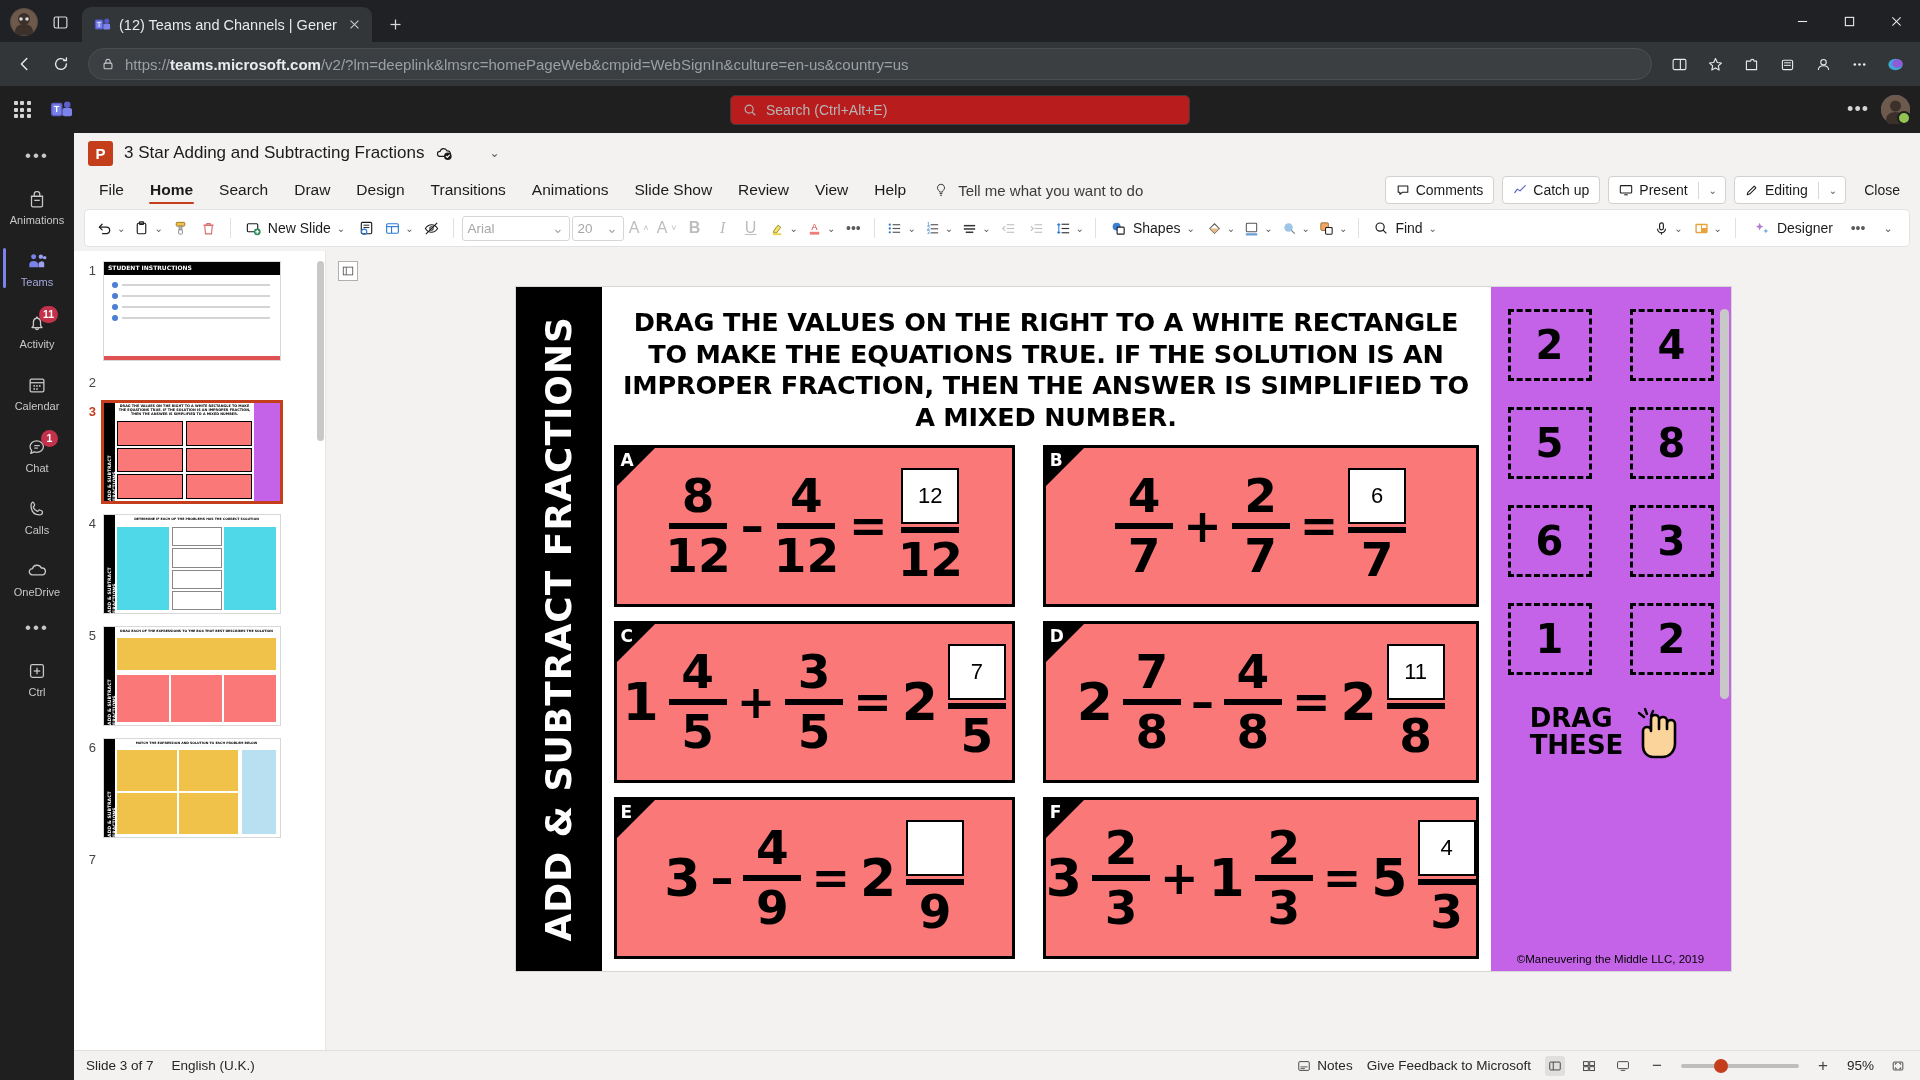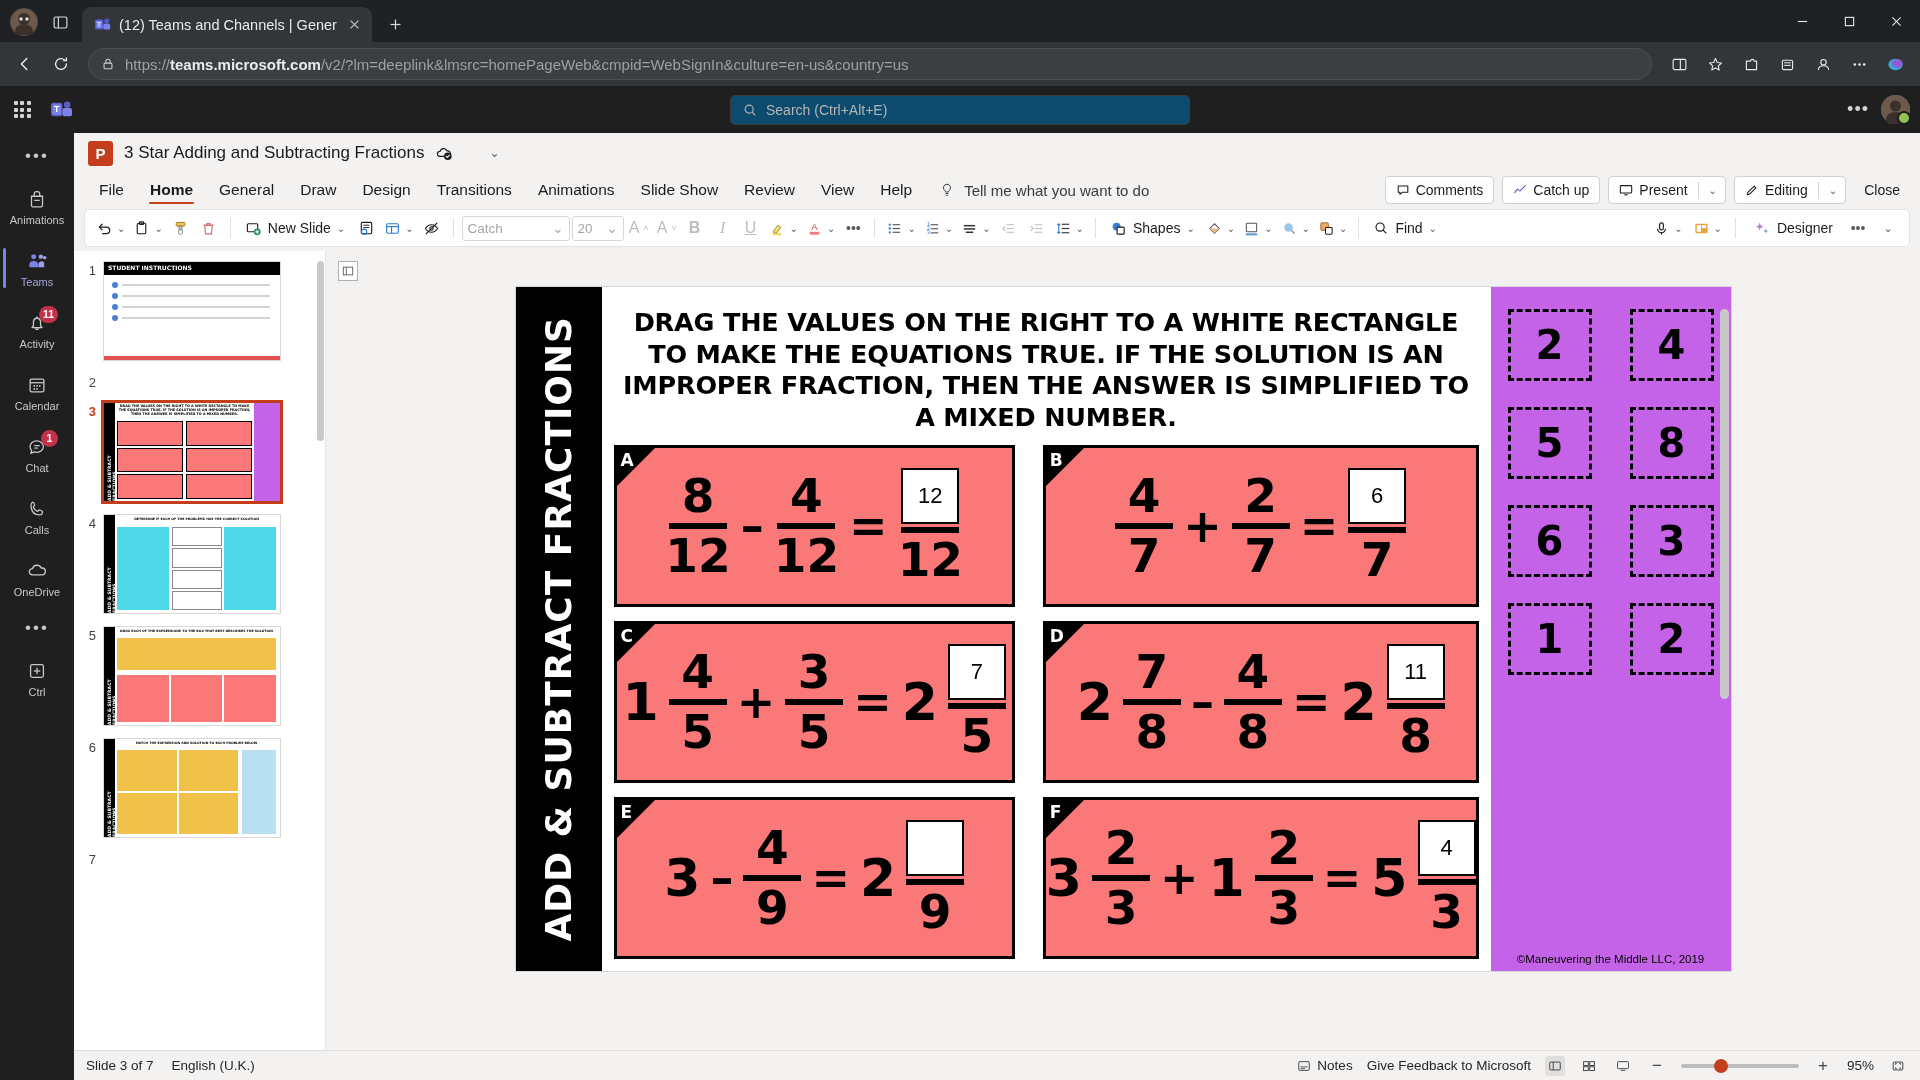--- a/index.html
+++ b/index.html
@@ -51,21 +51,21 @@
   
   .teams-header {
     height: 47px; background: #1f1f1f; display: flex; align-items: center; flex: none; position: relative;
   }
   .waffle { width: 44px; display:flex;align-items:center;justify-content:center; }
   .waffle-grid { display:grid; grid-template-columns: repeat(3,4px); grid-template-rows: repeat(3,4px); gap:2.5px; }
   .waffle-grid i { background:#d4d4d4; border-radius:1px; display:block; width:4px; height:4px;}
   .teams-logo { width: 34px; display:flex;align-items:center;justify-content:center; }
   .teams-search {
     position:absolute; left: 50%; transform: translateX(-50%);
-    width: 460px; height: 30px; background:#0c4a6e; border-radius: 5px;
+    width: 460px; height: 30px; background:#b91c1c; border-radius: 5px;
     display:flex; align-items:center; gap:9px; padding: 0 12px; color:#b5b5b5; font-size: 14px;
     border: 1px solid #3d3d3d;
   }
   .teams-right { position:absolute; right: 10px; display:flex; align-items:center; gap:12px;}
   .teams-avatar { width:29px;height:29px;border-radius:50%;background:#6264a7;color:#fff;font-size:12px;display:flex;align-items:center;justify-content:center;position:relative;}
   .teams-avatar:after{content:"";position:absolute;right:-1px;bottom:-1px;width:10px;height:10px;border-radius:50%;background:#92c353;border:2px solid #1f1f1f;}
 
   .teams-body { flex: 1; display: flex; min-height: 0; }
   .rail {
     width: 74px; background: #1f1f1f; display: flex; flex-direction: column;
@@ -501,21 +501,21 @@
               <circle cx="12.5" cy="12" r="4" fill="#1b1b1b"></circle>
               <path d="M10.8 12l1.2 1.2 2.2-2.4" fill="none" stroke="#fff" stroke-width="1.2" stroke-linecap="round" stroke-linejoin="round"></path>
             </svg>
         </span>
         <span class="ppt-chev">⌄</span>
       </div>
 
       <div class="ppt-tabs-row">
         <div class="ppt-tab">File</div>
         <div class="ppt-tab active">Home</div>
-        <div class="ppt-tab">General</div>
+        <div class="ppt-tab">Search</div>
         <div class="ppt-tab">Draw</div>
         <div class="ppt-tab">Design</div>
         <div class="ppt-tab">Transitions</div>
         <div class="ppt-tab">Animations</div>
         <div class="ppt-tab">Slide Show</div>
         <div class="ppt-tab">Review</div>
         <div class="ppt-tab">View</div>
         <div class="ppt-tab">Help</div>
         <div class="tellme">
           <span>
@@ -630,21 +630,21 @@
           </div>
         <div class="rb">
             <svg viewBox="0 0 18 18" width="17" height="17">
               <path d="M2.5 9s2.6-4 6.5-4 6.5 4 6.5 4-2.6 4-6.5 4S2.5 9 2.5 9z" fill="none" stroke="#1b1b1b" stroke-width="1.1"></path>
               <circle cx="9" cy="9" r="1.8" fill="none" stroke="#1b1b1b" stroke-width="1.1"></circle>
               <line x1="3" y1="15" x2="15" y2="3" stroke="#1b1b1b" stroke-width="1.2"></line>
             </svg>
           </div>
         <div class="rb-sep"></div>
         <div class="fontbox">
-          <span>Catch</span>
+          <span>Arial</span>
             <span class="cv">⌄</span>
         </div>
         <div class="sizebox">
           <span>20</span>
             <span class="cv">⌄</span>
         </div>
         <div class="rb" style="color:#bdbdbd;font-size:16px;">A<sup style="font-size:9px;">˄</sup></div>
         <div class="rb" style="color:#bdbdbd;font-size:16px;">A<sup style="font-size:9px;">˅</sup></div>
         <div class="rb" style="font-weight:700;font-size:16px;color:#bdbdbd;">B</div>
         <div class="rb" style="font-style:italic;font-size:16px;color:#bdbdbd;font-family:'Liberation Serif',serif;">I</div>
@@ -1083,20 +1083,29 @@
             <div class="drag-panel">
               <div class="tiles">
                 <div class="tile">2</div>
                 <div class="tile">4</div>
                 <div class="tile">5</div>
                 <div class="tile">8</div>
                 <div class="tile">6</div>
                 <div class="tile">3</div>
                 <div class="tile">1</div>
                 <div class="tile">2</div>
+              </div>
+              <div class="drag-label">
+                <span class="txt"><span>DRAG</span><br><span>THESE</span></span>
+                <span>
+                  <svg viewBox="0 0 62 62" width="62" height="62">
+                    <path d="M10 12 l5 4 M16 8 l2 5 M24 10 l-2 5" stroke="#000" stroke-width="2.4" fill="none" stroke-linecap="round"></path>
+                    <path d="M24 56 c-6 0-10-5-10-11 V30 c0-2.4 1.8-4 4-4 s4 1.6 4 4 v-12 c0-2.4 1.8-4 4-4 s4 1.6 4 4 v10 v-8 c0-2.4 1.8-4 4-4 s4 1.6 4 4 v8 v-5 c0-2.4 1.8-4 4-4 s4 1.6 4 4 v19 c0 8-5 14-13 14z" fill="#fad49a" stroke="#000" stroke-width="2.6" stroke-linejoin="round"></path>
+                  </svg>
+                </span>
               </div>
               <div class="credit">©Maneuvering the Middle LLC, 2019</div>
             </div>
 
             <div class="slide-scroll">
                 <i></i>
               </div>
           </div>
         </div>
       </div>

